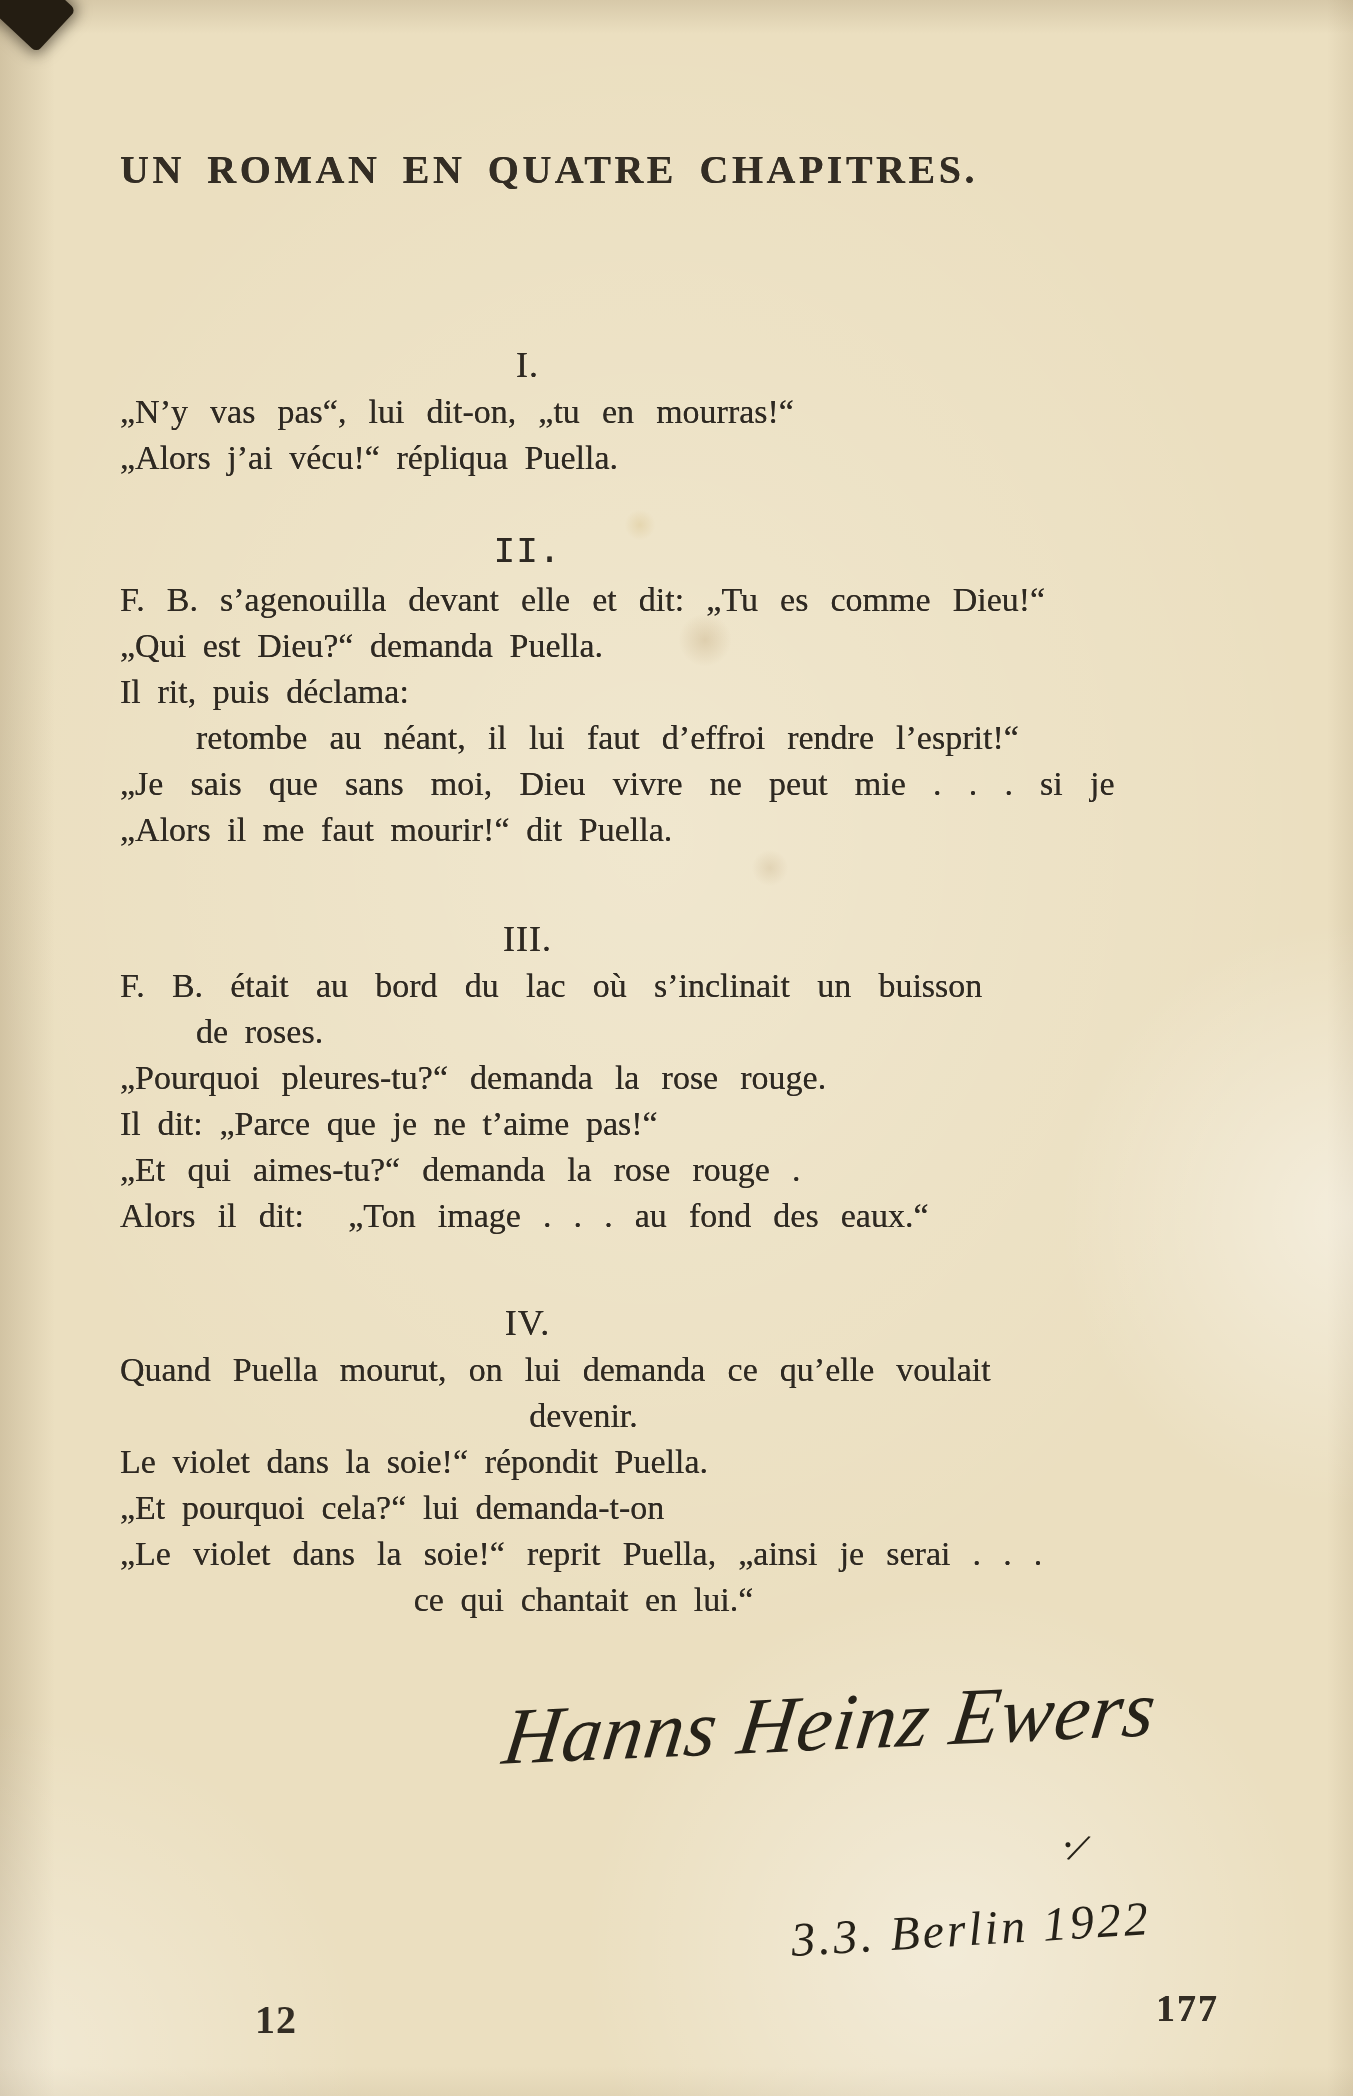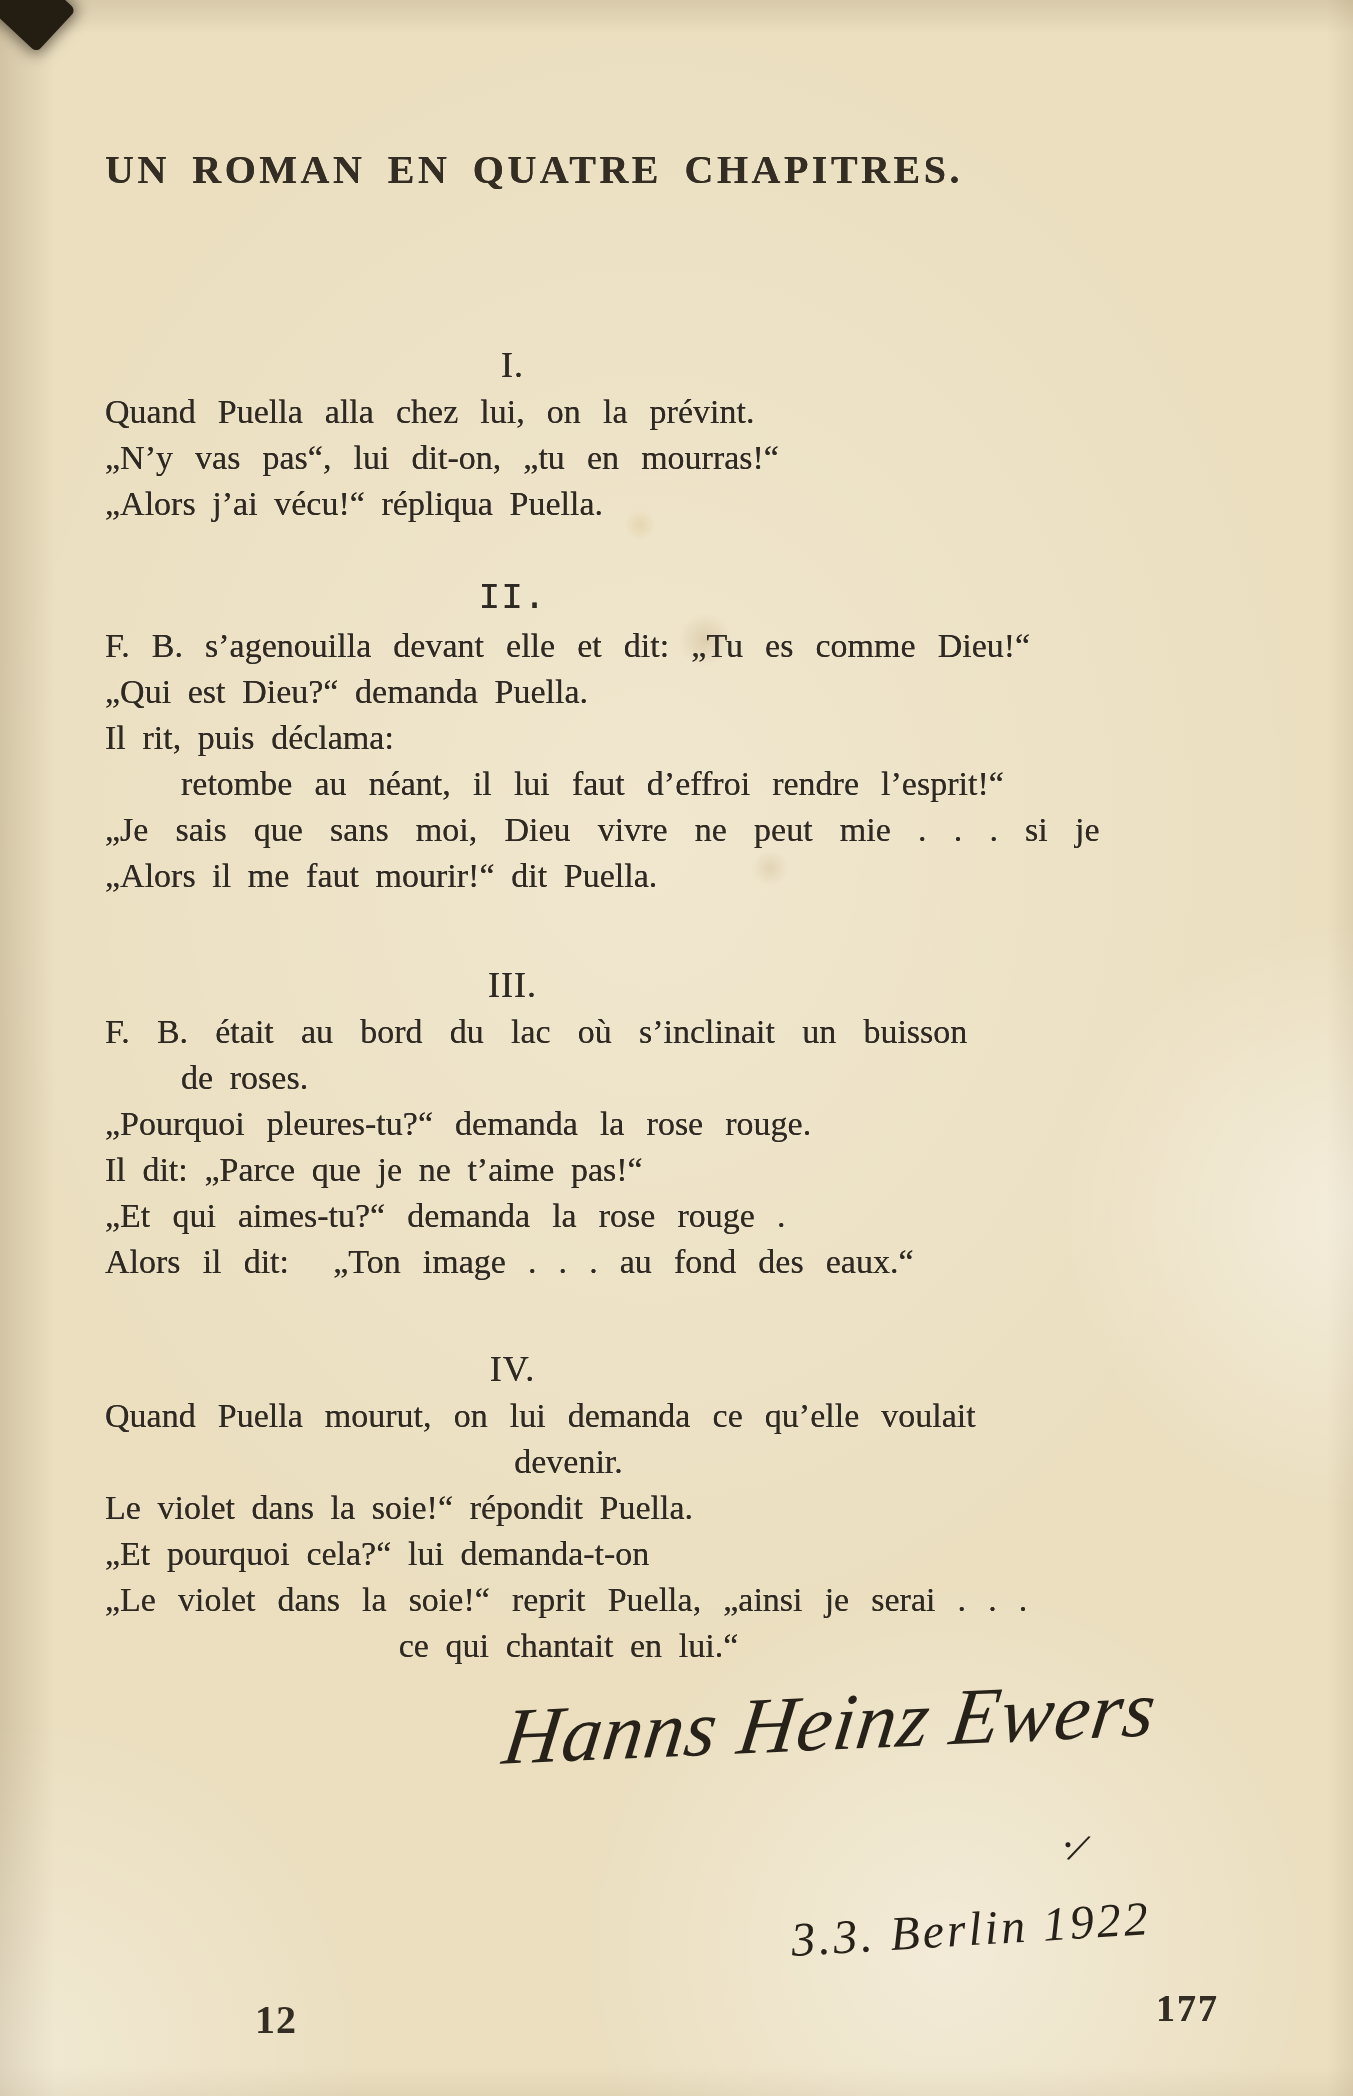--- a/index.html
+++ b/index.html
@@ -29,21 +29,21 @@
     position: absolute;
     left: -26px; top: -30px;
     width: 95px; height: 58px;
     background: #241d12;
     transform: rotate(43deg);
     border-radius: 6px;
     box-shadow: 0 0 14px 4px rgba(36,29,18,0.55);
   }
   .content {
     position: absolute;
-    left: 105px; top: 0;
+    left: 120px; top: 0;
     width: 815px;
   }
   .title {
     margin-top: 147px;
     font-size: 40px;
     line-height: 46px;
     font-weight: bold;
     letter-spacing: 3.5px;
     word-spacing: 9px;
     color: #332d24;
@@ -128,21 +128,20 @@
 
 <div class="page">
   <div class="corner-mark"></div>
 
   <div class="content">
     <div class="title">UN ROMAN EN QUATRE CHAPITRES.</div>
 
     <div>
       <div class="chapter-heading mt-first">I.</div>
       <div class="lines">
-        <div class="line w1">Quand Puella alla chez lui, on la prévint.</div>
         <div class="line w1">„N’y vas pas“, lui dit-on, „tu en mourras!“</div>
         <div class="line">„Alors j’ai vécu!“ répliqua Puella.</div>
       </div>
     </div>
 
     <div>
       <div class="chapter-heading mt-2">II.</div>
       <div class="lines">
         <div class="line w1">F. B. s’agenouilla devant elle et dit: „Tu es comme Dieu!“</div>
         <div class="line">„Qui est Dieu?“ demanda Puella.</div>

